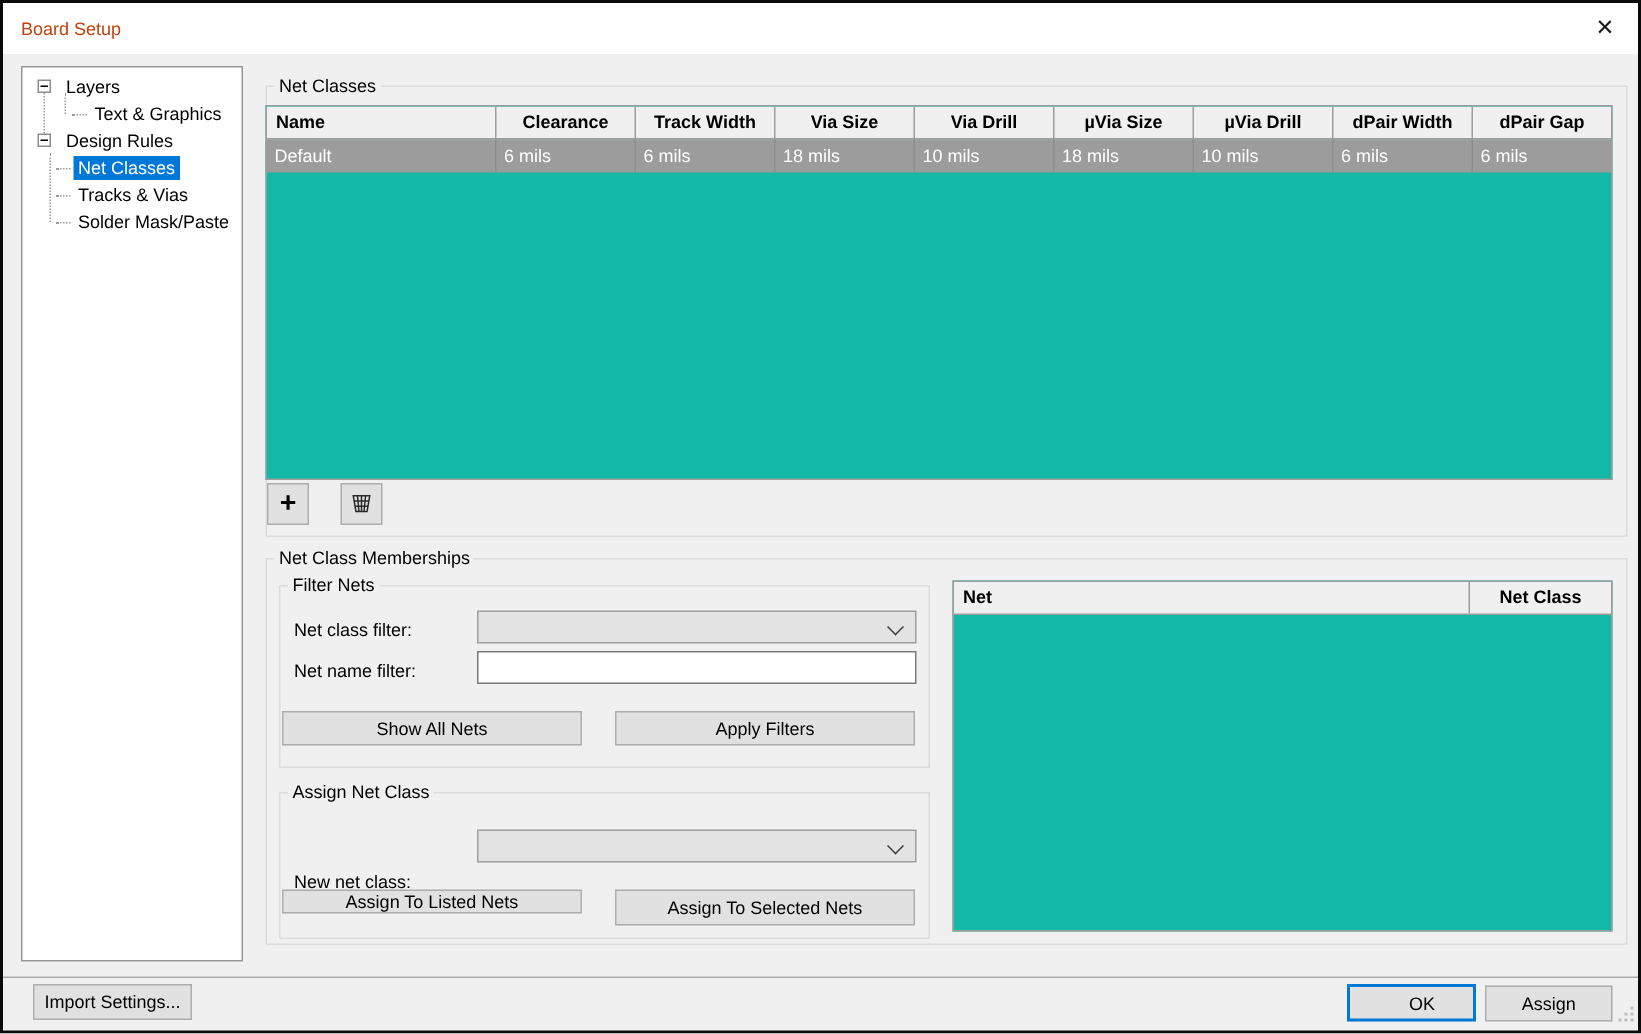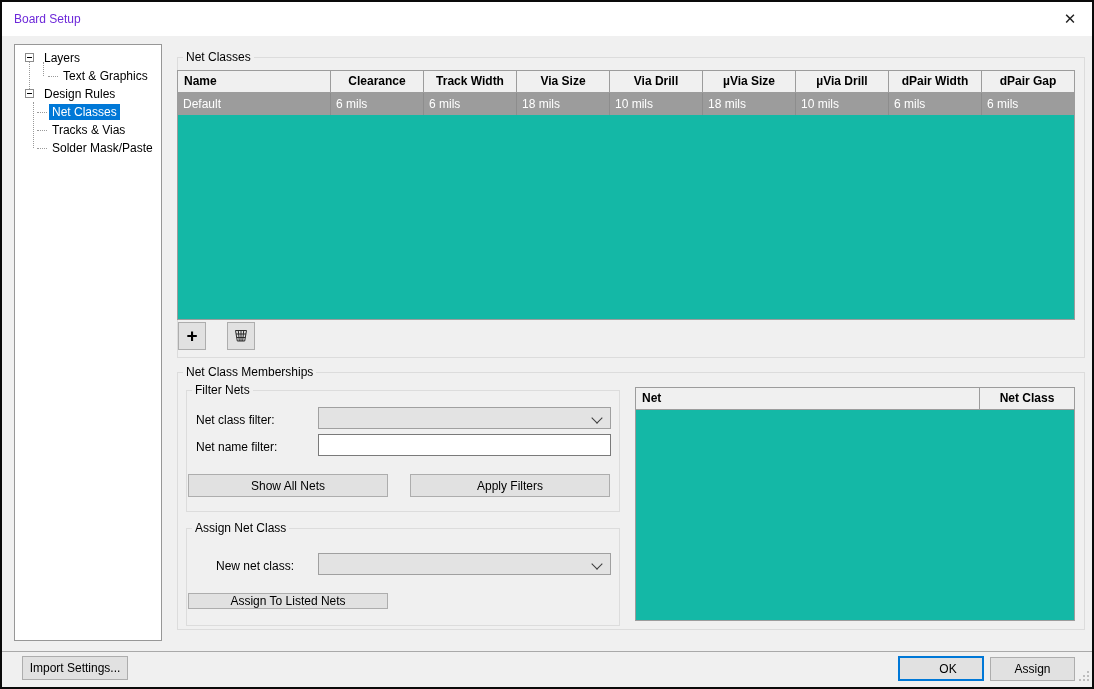--- a/index.html
+++ b/index.html
@@ -2,21 +2,21 @@
 <html><head>
 <meta charset="utf-8">
 <style>
   html,body{margin:0;padding:0;background:#ffffff;}
   .window{
     position:relative;width:1090px;height:685px;border:2px solid #0a0a0a;
     background:#f0f0f0;font-family:"Liberation Sans",sans-serif;font-size:12px;color:#000;
     overflow:hidden;
   }
   .titlebar{position:absolute;left:0;top:0;width:100%;height:34px;background:#ffffff;}
-  .title{position:absolute;left:12px;top:10px;font-size:12px;color:#6d28d9;}
+  .title{position:absolute;left:12px;top:10px;font-size:12px;color:#c2410c;}
   .close{position:absolute;right:8px;top:5px;width:28px;height:24px;text-align:center;
     line-height:24px;font-size:15px;color:#1a1a1a;cursor:pointer;}
   
   .treepanel{position:absolute;left:12px;top:42px;width:146px;height:595px;background:#fff;
     border:1px solid #979797;}
   .trow{position:absolute;left:0;width:100%;height:18px;}
   .expander{position:absolute;left:10px;top:4px;width:9px;height:9px;border:1px solid #8c8c8c;
     background:#fff;box-sizing:border-box;}
   .expander::after{content:"";position:absolute;left:1px;top:3px;width:5px;height:1px;background:#000;}
   .tlabel{position:absolute;top:1px;white-space:nowrap;padding:1px 3px;}
@@ -154,26 +154,27 @@
     <span class="chev"></span>
   </div>
   <div class="flabel" style="left:194px;top:438px;">Net name filter:</div>
   <input class="tinput" style="left: 316px; top: 432px; width: 293px;" value="">
   <div class="btn" style="left:186px;top:472px;width:200px;height:23px;">Show All Nets</div>
   <div class="btn" style="left:408px;top:472px;width:200px;height:23px;">Apply Filters</div>
 
   <div class="group" style="left:184px;top:526px;width:434px;height:98px;">
     <div class="grouplabel">Assign Net Class</div>
   </div>
-  <div class="flabel" style="left:194px;top:557px;margin-left:20px;">New net class:</div>
+  <div class="flabel" style="left:194px;top:579px;">New net class:</div>
   <div class="combo" style="left:316px;top:551px;width:293px;">
     <span></span>
     <span class="chev"></span>
   </div>
   <div class="btn" style="left:186px;top:591px;width:200px;height:16px;">Assign To Listed Nets</div>
+  <div class="btn" style="left:408px;top:591px;width:200px;height:24px;">Assign To Selected Nets</div>
 
   <div class="grid" style="left:633px;top:385px;width:440px;height:234px;">
     <div class="ghead" id="net-head">
         <div class="hcell first" style="width: 344px;">Net</div>
         <div class="hcell last" style="width: 94px;">Net Class</div>
       </div>
     <div></div>
   </div>
 
   <div class="hline" style="top:649px;"></div>

